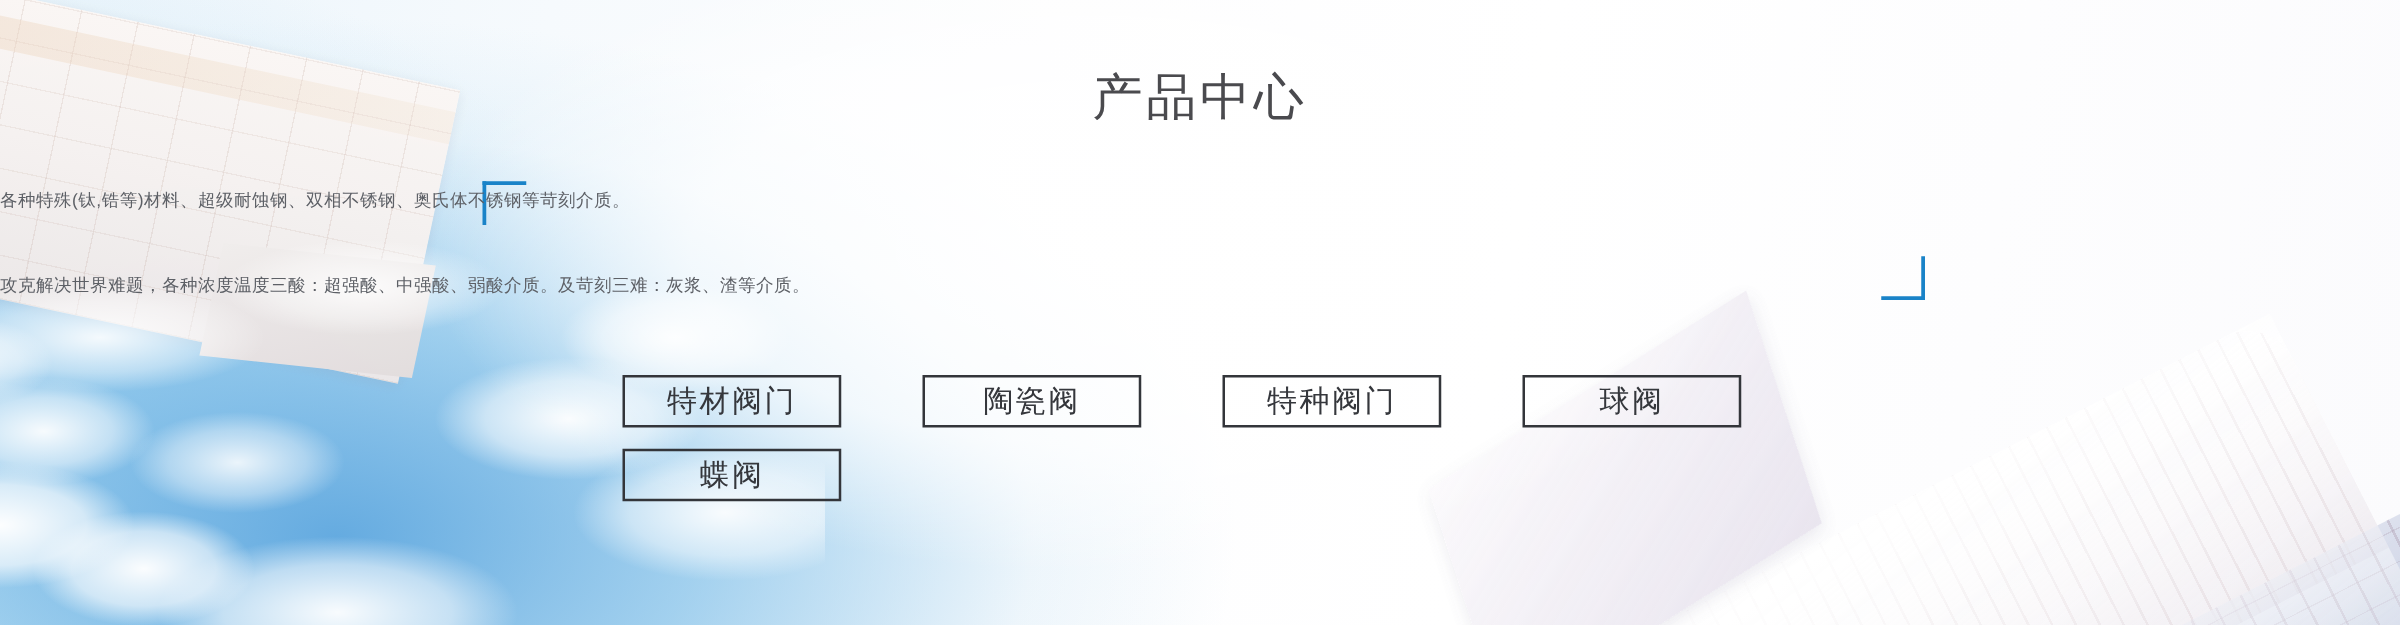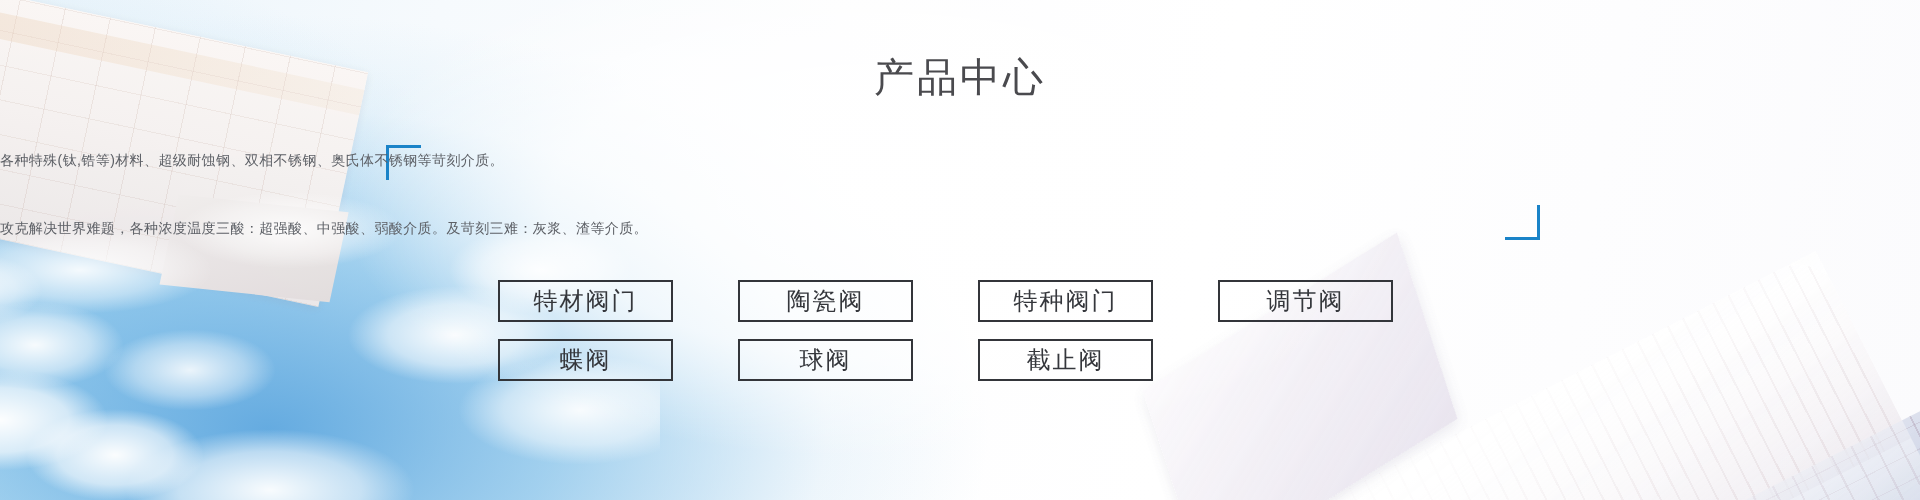--- a/index.html
+++ b/index.html
@@ -202,21 +202,21 @@
   .bracket-br {
     left: 1505px;
     top: 205px;
     border-bottom: 3px solid #1a83c8;
     border-right: 3px solid #1a83c8;
   }
 
   .cat-grid {
     position: absolute;
     left: 498px;
-    top: 280px;
+    top: 300px;
     width: 930px;
     display: grid;
     grid-template-columns: repeat(4, 175px);
     grid-column-gap: 65px;
     grid-row-gap: 17px;
   }
   .cat-btn {
     height: 42px;
     border: 2px solid #33353a;
     background: transparent;
@@ -266,20 +266,18 @@
     <div class="bracket bracket-br"></div>
 
     <div class="desc desc-1">各种特殊(钛,锆等)材料、超级耐蚀钢、双相不锈钢、奥氏体不锈钢等苛刻介质。</div>
 
     <div class="desc desc-2">攻克解决世界难题，各种浓度温度三酸：超强酸、中强酸、弱酸介质。及苛刻三难：灰浆、渣等介质。</div>
 
     <div class="cat-grid">
       <button class="cat-btn">特材阀门</button>
       <button class="cat-btn">陶瓷阀</button>
       <button class="cat-btn">特种阀门</button>
-      <button class="cat-btn">调节阀</button>
+      <button class="cat-btn">球阀</button>
       <button class="cat-btn">蝶阀</button>
-      <button class="cat-btn">球阀</button>
-      <button class="cat-btn">截止阀</button>
     </div>
 
   </div>
 </div>
 
 </body></html>

